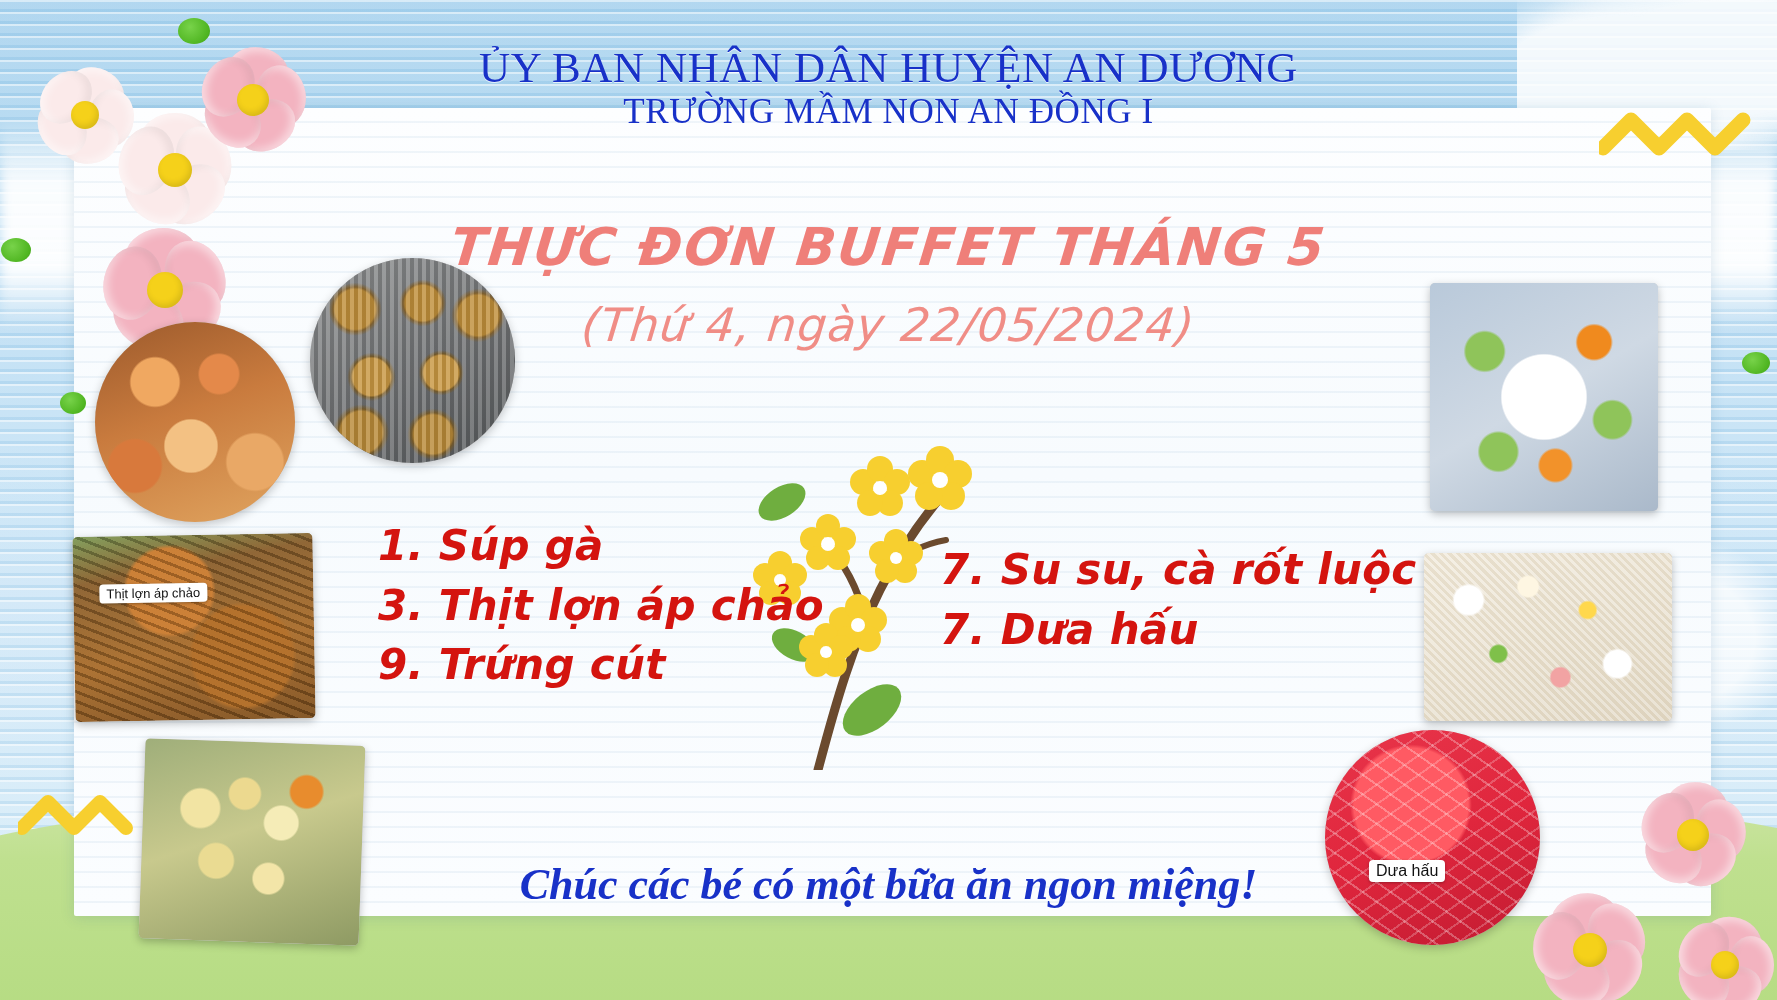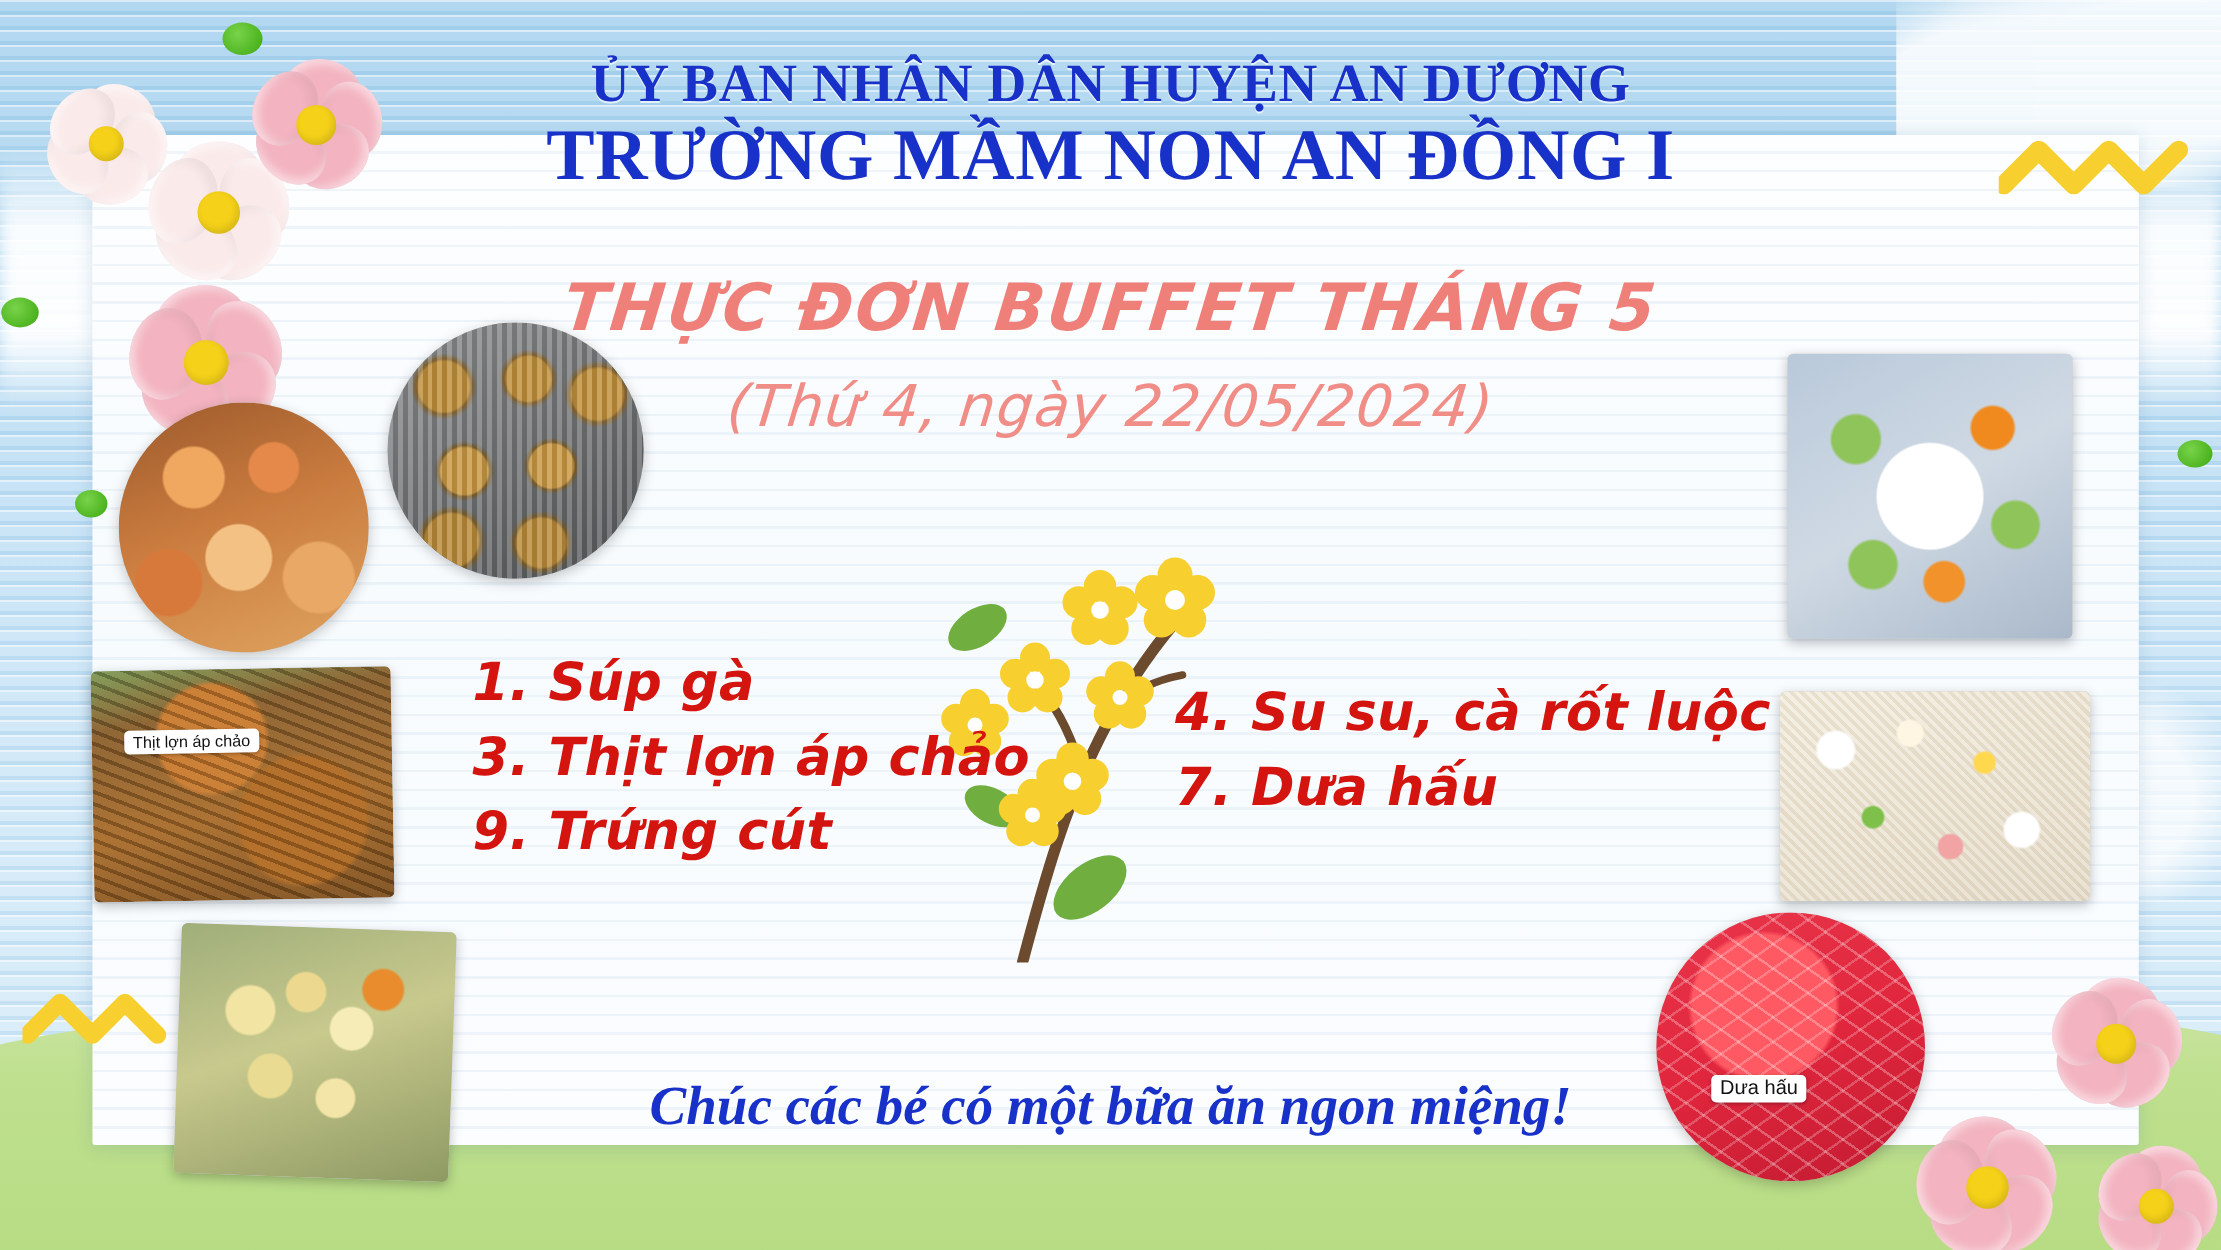--- a/index.html
+++ b/index.html
@@ -87,25 +87,25 @@
   .dot{position:absolute;border-radius:50%;
     background:radial-gradient(circle at 38% 35%,#78d34a 0%,#4fb521 70%,#3f9d18 100%);}
 
   
   .zig{position:absolute;}
 
   
   .org{
     position:absolute;left:0;right:0;top:44px;text-align:center;
     font-family:"Liberation Serif","DejaVu Serif",serif;
-    font-weight:bold;color:#1831c8;line-height:1.12;
+    font-weight:normal;color:#1831c8;line-height:1.12;
     letter-spacing:.6px;text-shadow:0 1px 0 rgba(255,255,255,.7);
   }
   .org .l1{font-size:43px;display:block;}
-  .org .l2{font-size:58px;display:block;}
+  .org .l2{font-size:35px;display:block;}
 
   .title{
     position:absolute;left:0;right:0;top:218px;text-align:center;
     font-family:"DejaVu Sans",sans-serif;
     color:#ef7f79;font-size:52px;font-style:italic;font-weight:bold;
     letter-spacing:2px;line-height:1.12;
     transform:skewX(-6deg);
   }
   .subtitle{
     position:absolute;left:0;right:0;top:298px;text-align:center;
@@ -393,19 +393,19 @@
   <div class="title">THỰC ĐƠN BUFFET THÁNG 5</div>
   <div class="subtitle">(Thứ 4, ngày 22/05/2024)</div>
 
   <div class="menu-col" id="menu-left">
     <div class="mi">1. Súp gà</div>
     <div class="mi">3. Thịt lợn áp chảo</div>
     <div class="mi">9. Trứng cút</div>
   </div>
 
   <div class="menu-col" id="menu-right">
-    <div class="mi">4. Su su, cà rốt luộc</div>
+    <div class="mi">7. Su su, cà rốt luộc</div>
     <div class="mi">7. Dưa hấu</div>
   </div>
 
   <div class="wish">Chúc các bé có một bữa ăn ngon miệng!</div>
 
 </div>
 
 </body></html>

